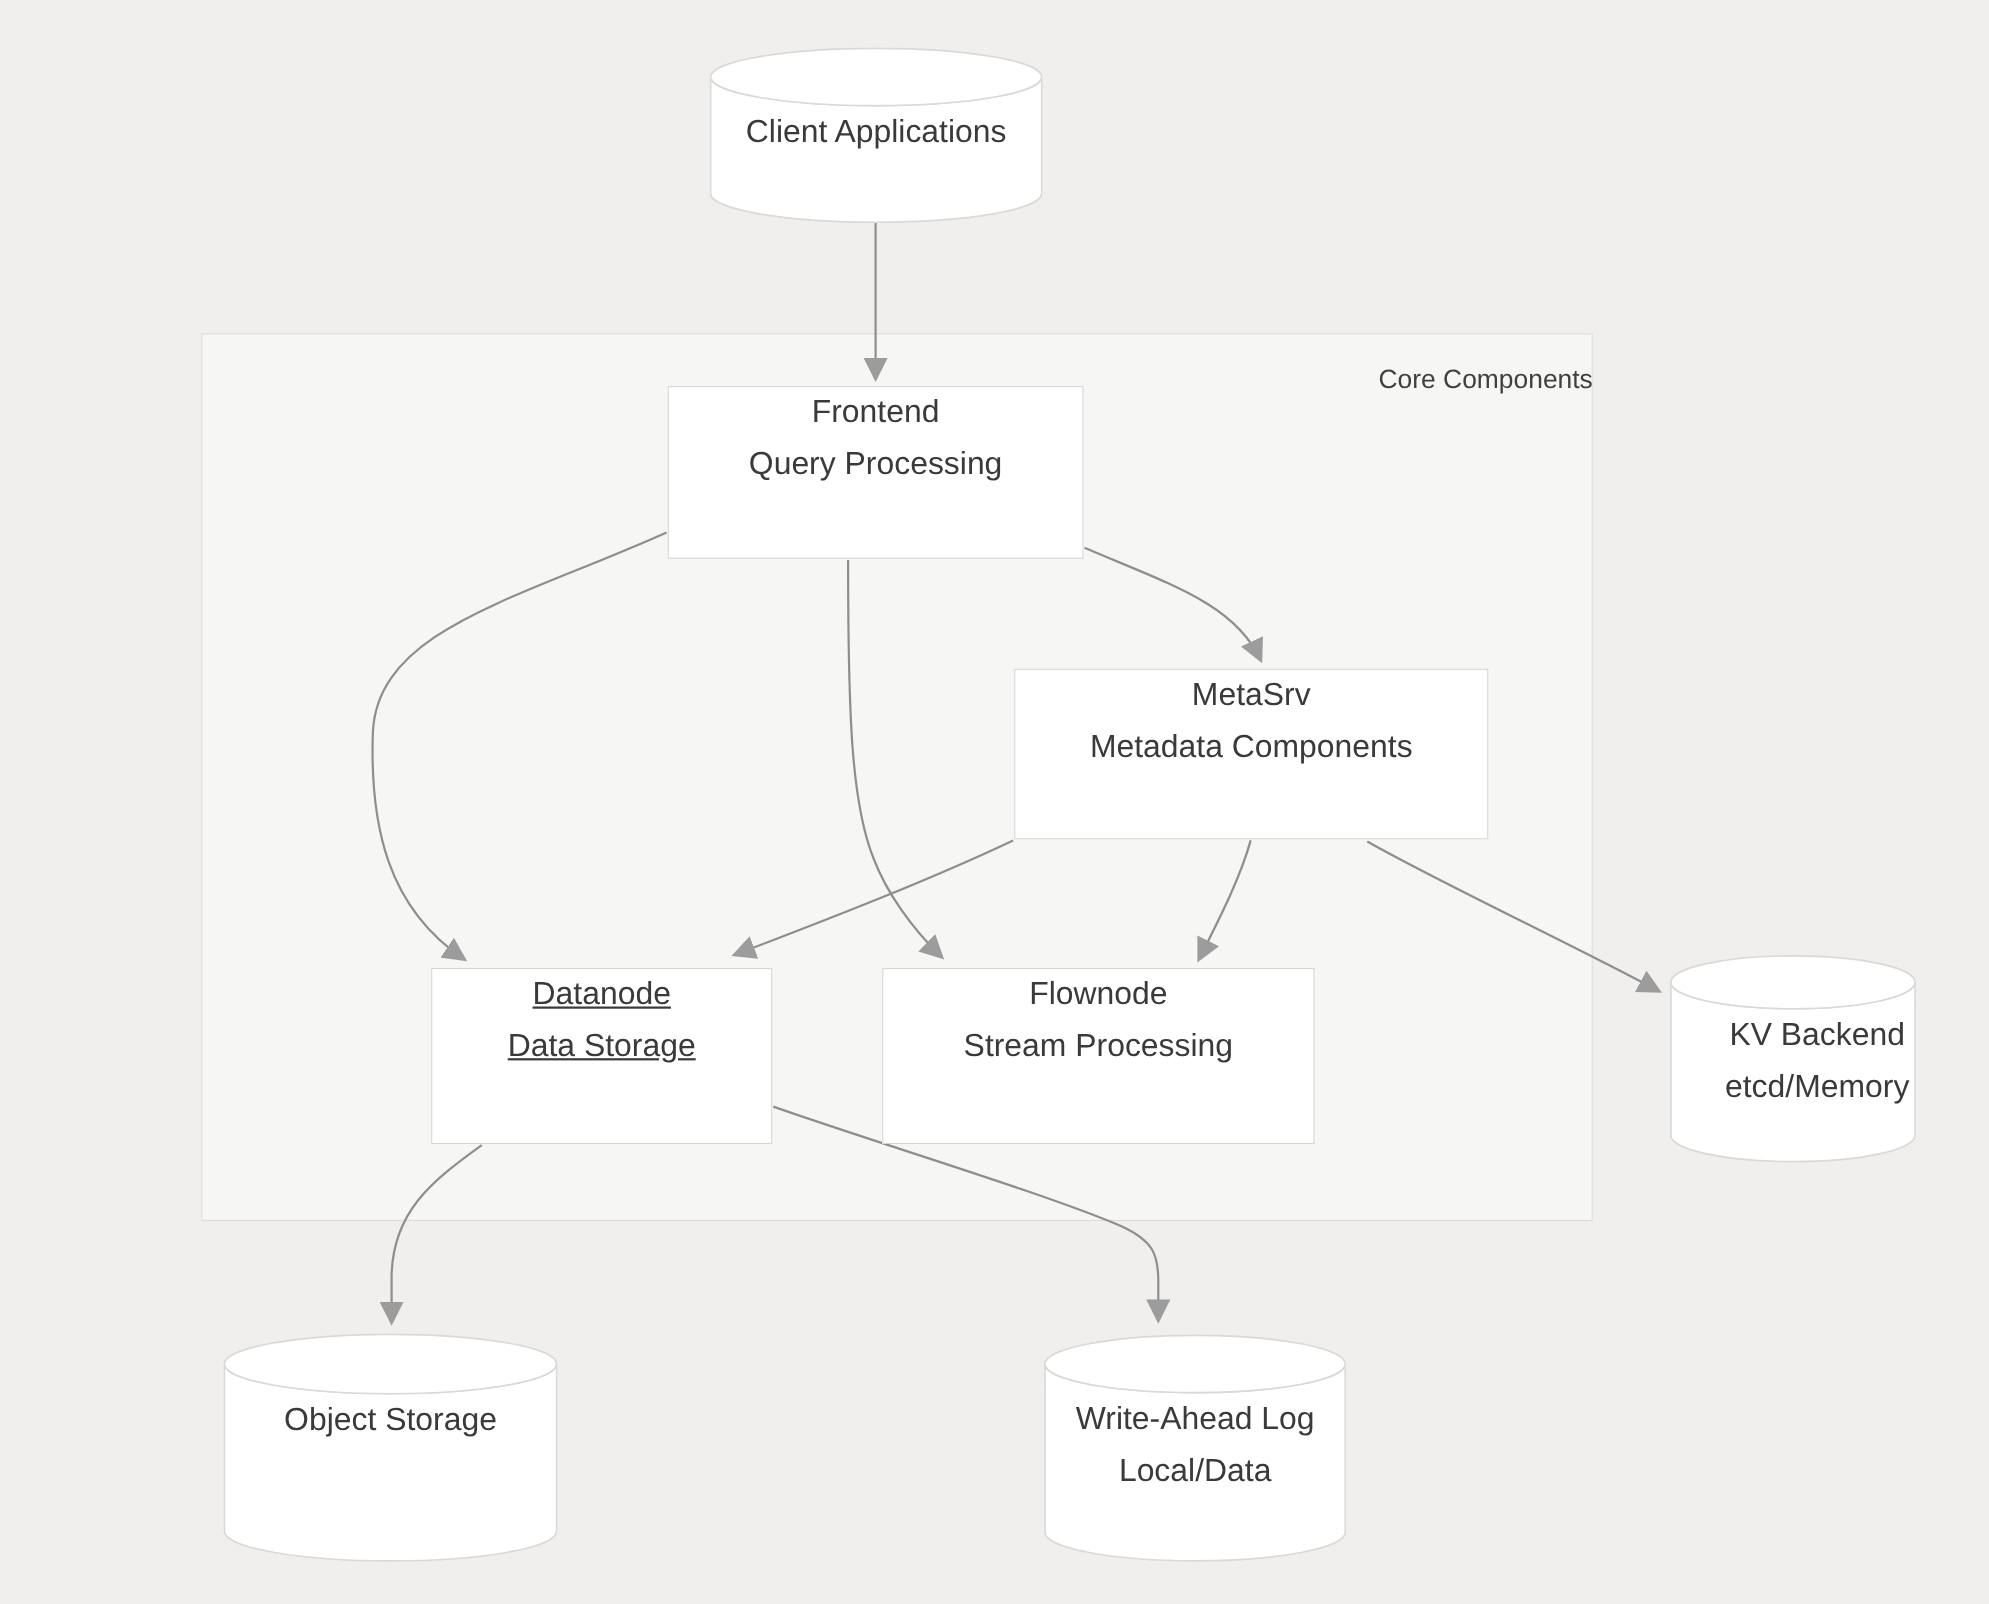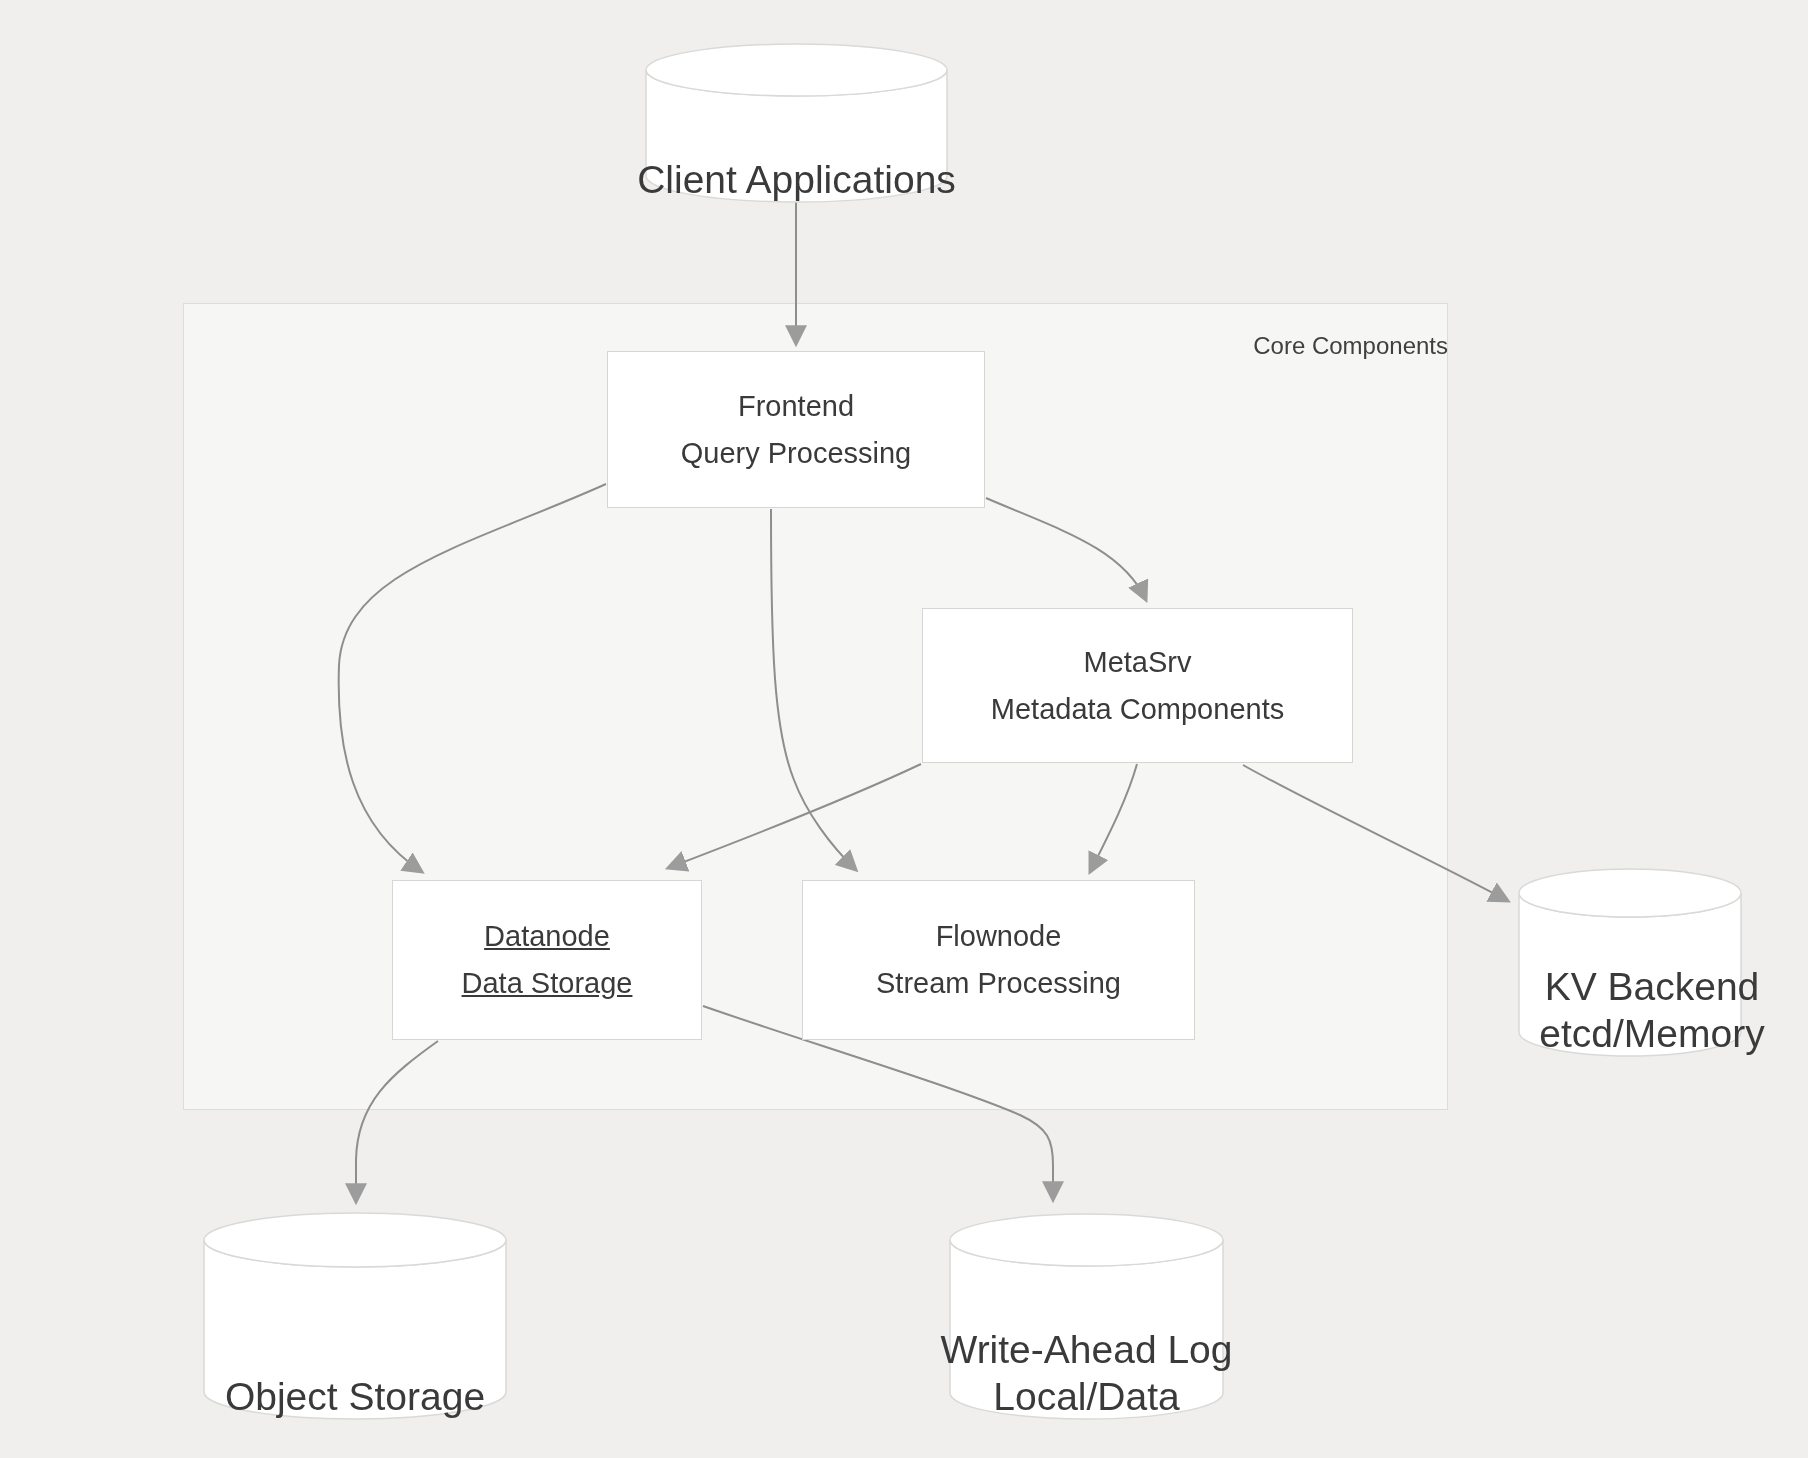--- a/index.html
+++ b/index.html
@@ -47,44 +47,43 @@
     position: absolute;
     z-index: 3;
     box-sizing: border-box;
   }
   .rect-node {
     background: #ffffff;
     border: 1px solid #d6d6d4;
     display: flex;
     flex-direction: column;
     align-items: center;
-    justify-content: center;
     text-align: center;
     color: #3a3a3a;
     font-size: 29px;
     line-height: 47px;
   }
   .cyl-node { background: transparent; }
   .cyl-node svg.cyl-shape {
     position: absolute;
     left: 0;
     top: 0;
     display: block;
   }
   .cyl-label {
     position: absolute;
     left: 0;
     right: 0;
     display: flex;
     flex-direction: column;
     align-items: center;
-    justify-content: flex-end;
+    justify-content: flex-start;
     text-align: center;
     color: #3a3a3a;
-    font-size: 39px;
+    font-size: 29px;
     line-height: 47px;
   }
   .line1, .line2 { white-space: nowrap; }
 </style>
 </head>
 <body>
 
 <div class="stage">
 
   <div class="group-box"></div>

